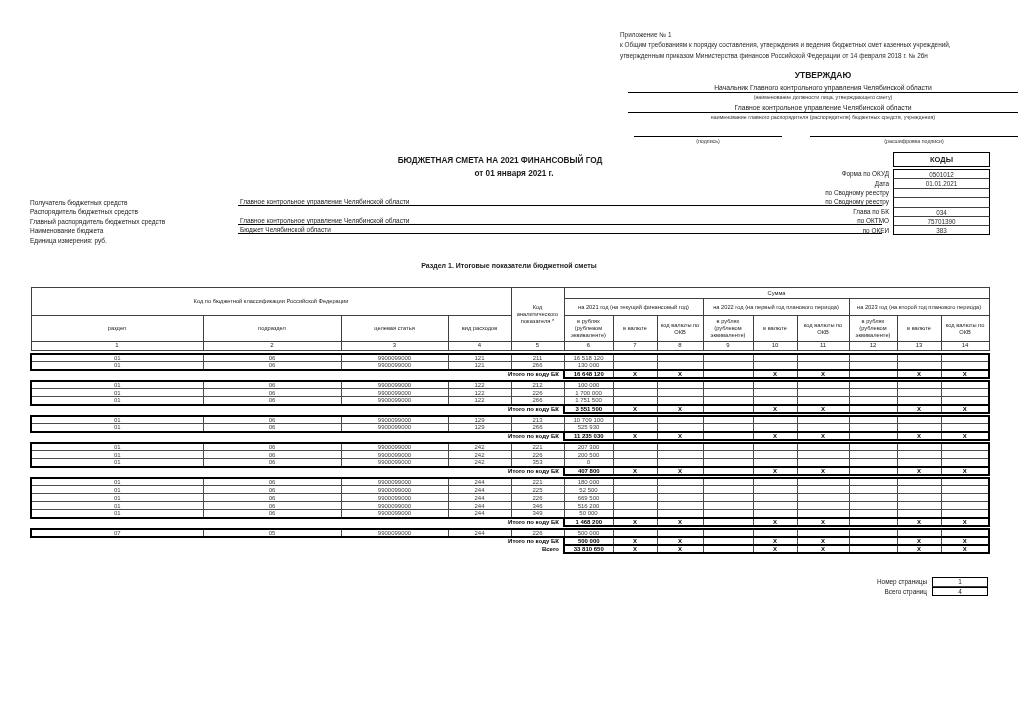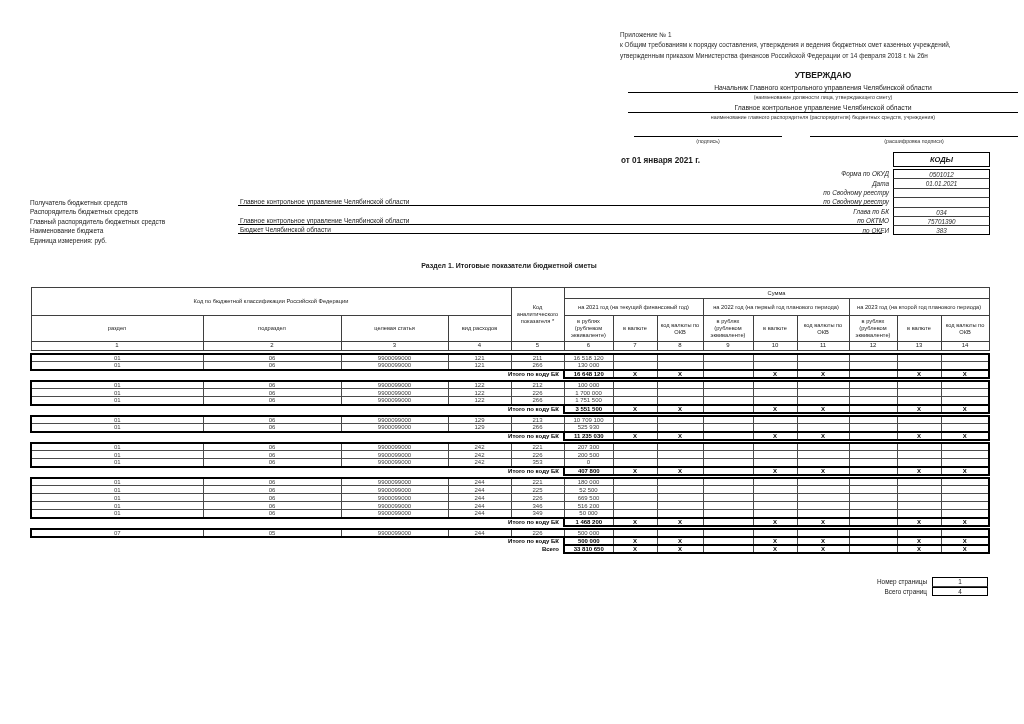--- a/index.html
+++ b/index.html
@@ -18,31 +18,31 @@
   .sig-row { display:flex; justify-content:space-between; margin-top:9px; }
   .sig { display:flex; flex-direction:column; }
   .sig-left { width:148px; margin-left:6px; }
   .sig-right { width:208px; }
   .sig-line { height:8px; border-bottom:1px solid #000; }
   .sig-caption { text-align:center; font-size:5.3px; color:#333; padding-top:1px; }
 
   
   .doc-title { position:absolute; left:300px; top:155px; width:400px; font-weight:bold; font-size:8.2px; line-height:1.55; }
   .doc-title .t1, .doc-title .t2 { text-align:center; }
-  .doc-title .t3 { text-align:right; padding-left:28px; }
+  .doc-title .t3 { text-align:center; padding-left:28px; }
 
   
   .requisites { position:absolute; left:30px; top:196px; width:852px; }
   .req-row { display:flex; height:9.6px; align-items:flex-end; }
   .req-label { width:208px; font-size:6.5px; }
   .req-value { flex:1; font-size:6.5px; padding-left:2px; }
   .req-value.u { border-bottom:1px solid #000; }
 
   
-  .codes { position:absolute; left:758px; top:152px; width:232px;font-style:italic; }
+  .codes { position:absolute; left:758px; top:152px; width:232px; }
   .codes-row { display:flex; }
   .codes-label { flex:1; text-align:right; font-size:6.4px; padding-right:4px; align-self:center; }
   .codes-title-cell { width:97px; border:1.6px solid #000; text-align:center; font-weight:bold; font-size:7.5px; height:15px; line-height:13px; }
   .codes-gap { height:2px; }
   .codes-cell { width:97px; height:9.4px; border-left:1.6px solid #000; border-right:1.6px solid #000; border-top:1px solid #3f3f3f; text-align:center; font-size:6.3px; line-height:9px; color:#2b2b2b; }
   .codes-row.first .codes-cell { border-top:1.6px solid #000; }
   .codes-row.last .codes-cell { border-bottom:1.6px solid #000; }
 
   
   .section-title { position:absolute; left:30px; top:262px; width:958px; text-align:center; font-weight:bold; font-size:7px; }
@@ -97,20 +97,21 @@
         <div class="sig-caption">(подпись)</div>
       </div>
       <div class="sig sig-right">
         <div class="sig-line"></div>
         <div class="sig-caption">(расшифровка подписи)</div>
       </div>
     </div>
   </div>
 
   <div class="doc-title">
+    <div class="t1">БЮДЖЕТНАЯ СМЕТА НА 2021 ФИНАНСОВЫЙ ГОД</div>
     <div class="t3">от 01 января 2021 г.</div>
   </div>
 
   <div class="requisites" id="requisites">
       <div class="req-row">
         <div class="req-label">Получатель бюджетных средств</div>
         <div class="req-value u">Главное контрольное управление Челябинской области</div>
       </div>
       <div class="req-row">
         <div class="req-label">Распорядитель бюджетных средств</div>

